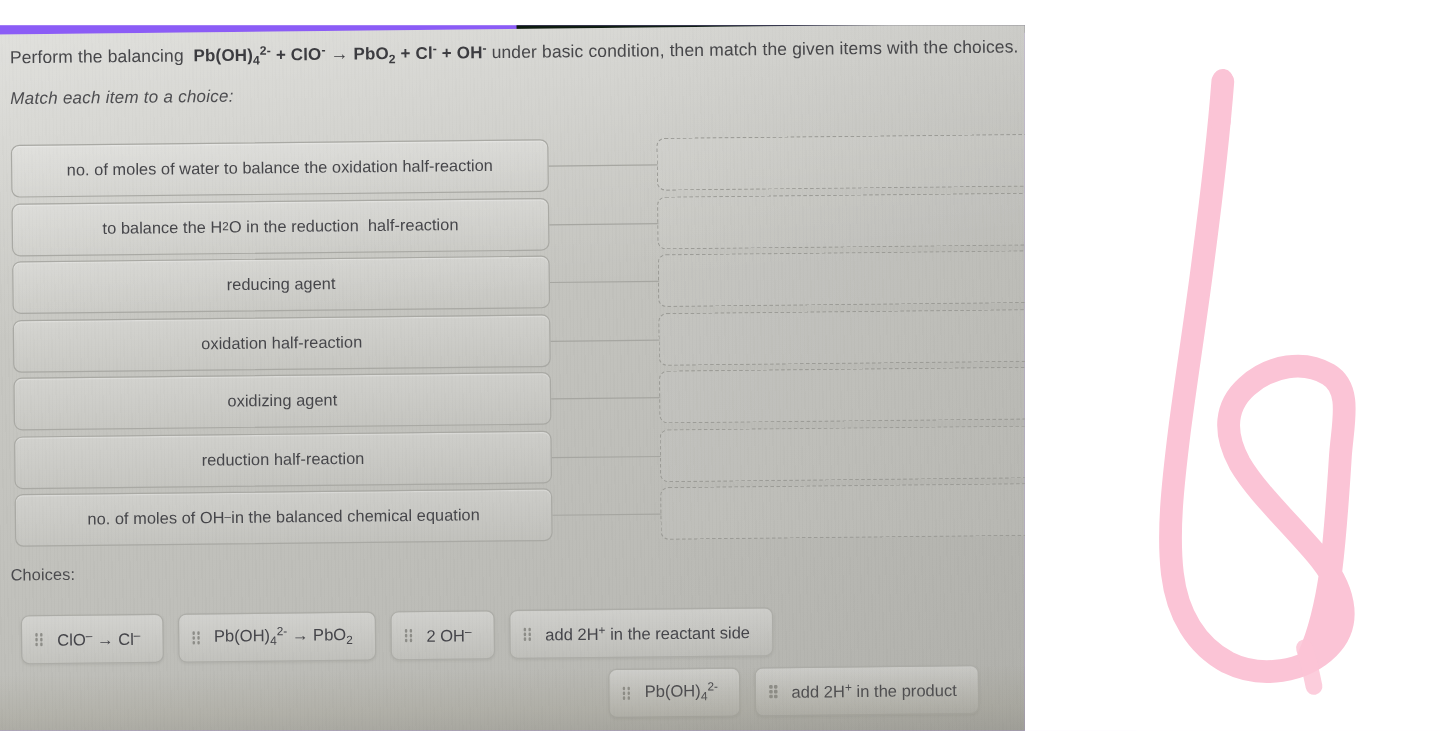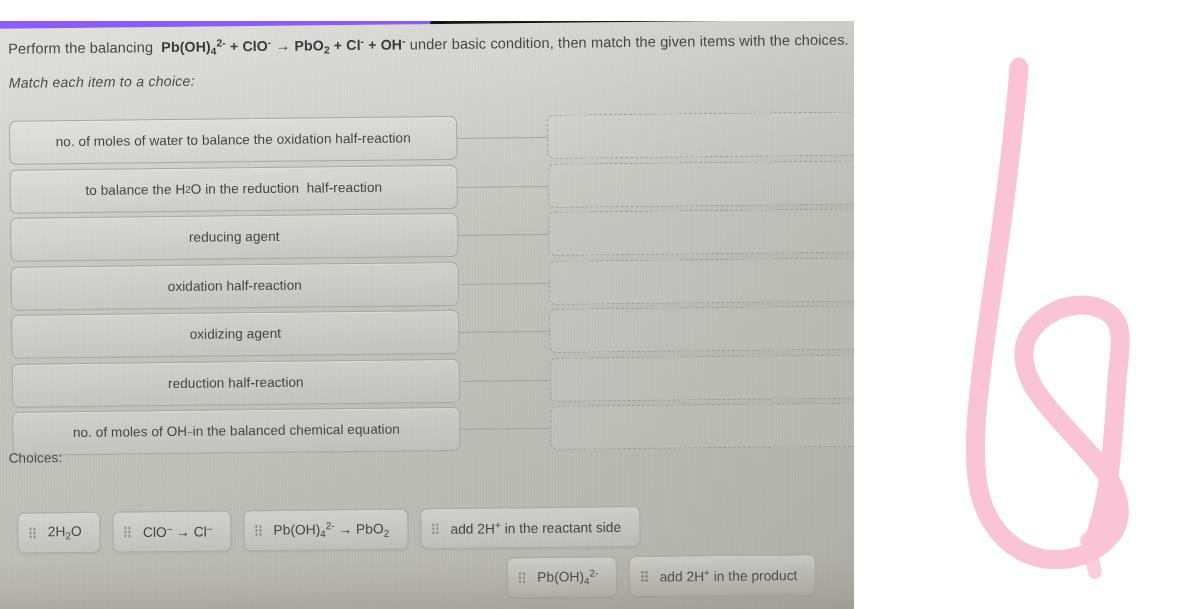--- a/index.html
+++ b/index.html
@@ -161,21 +161,21 @@
     box-sizing: border-box;
     border: 1px dashed #9c9c97;
     border-radius: 7px;
     background: rgba(255,255,255,.06);
   }
 
   
   .choices-label {
     position: absolute;
     left: 4px;
-    top: 422px;
+    top: 443px;
     font-size: 13.6px;
     color: #4b4b4e;
     letter-spacing: .1px;
   }
   #choices {
     position: absolute;
     left: 12px;
     top: 484px;
     width: 930px;
   }
@@ -306,31 +306,20 @@
 
         </div>
 
         <div class="choices-label">Choices:</div>
 
         <div id="choices">
 
           <div class="choice-row">
 
 
-            <div class="chip">
-              <span class="grip">
-                  <i></i>
-                  <i></i>
-                  <i></i>
-                  <i></i>
-                  <i></i>
-                  <i></i>
-                </span>
-              <span class="txt">2H<span class="sub">2</span>O</span>
-            </div>
 
             <div class="chip">
               <span class="grip">
                   <i></i>
                   <i></i>
                   <i></i>
                   <i></i>
                   <i></i>
                   <i></i>
                 </span>
@@ -342,20 +331,31 @@
                   <i></i>
                   <i></i>
                   <i></i>
                   <i></i>
                   <i></i>
                   <i></i>
                 </span>
               <span class="txt">Pb(OH)<span class="sub">4</span><span class="sup">2-</span> → PbO<span class="sub">2</span></span>
             </div>
 
+            <div class="chip">
+              <span class="grip">
+                  <i></i>
+                  <i></i>
+                  <i></i>
+                  <i></i>
+                  <i></i>
+                  <i></i>
+                </span>
+              <span class="txt">2 OH<span class="sup">–</span></span>
+            </div>
 
 
             <div class="chip">
               <span class="grip">
                   <i></i>
                   <i></i>
                   <i></i>
                   <i></i>
                   <i></i>
                   <i></i>

